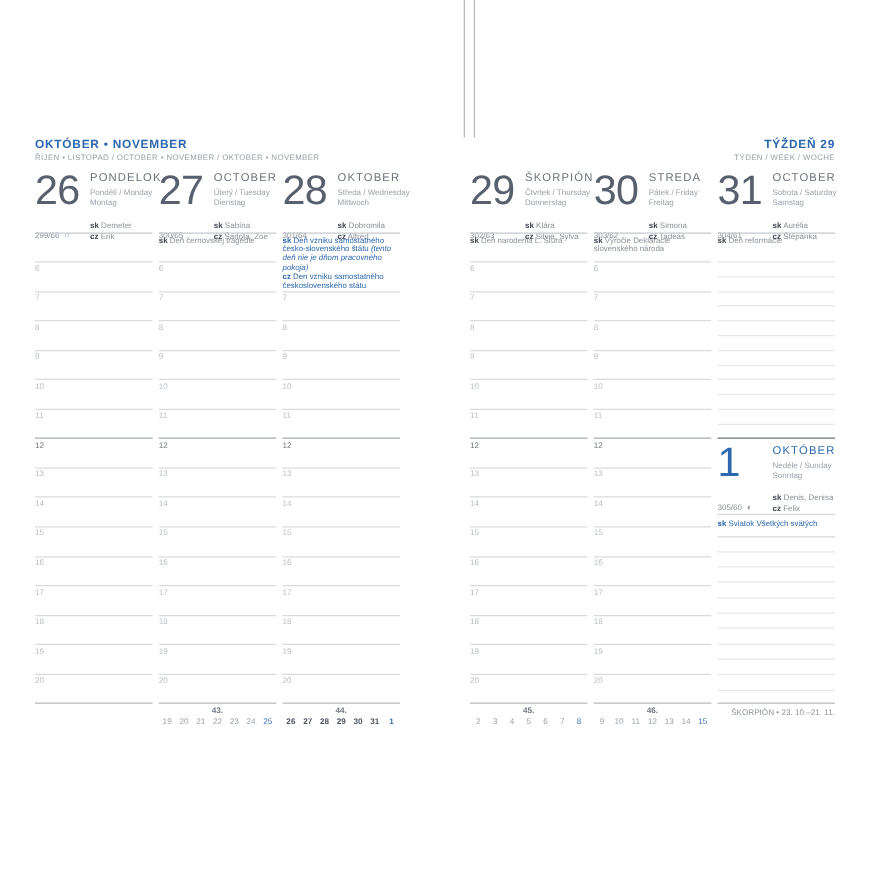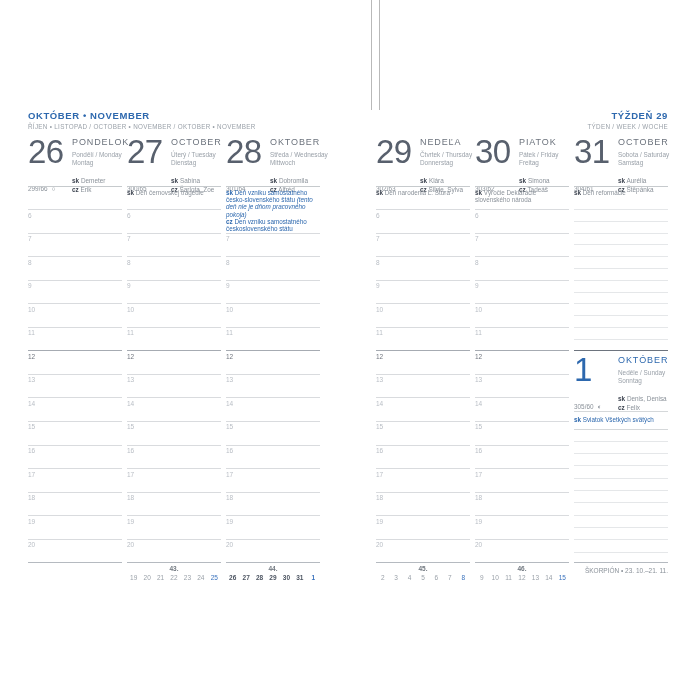--- a/index.html
+++ b/index.html
@@ -198,21 +198,21 @@
       <div class="hnum" style="top: 358.1px;">18</div>
       <div class="hline" style="top: 379.15px;"></div>
       <div class="hnum" style="top: 381.65px;">19</div>
       <div class="hline" style="top: 402.7px;"></div>
       <div class="hnum" style="top: 405.2px;">20</div>
       <div class="hline bottom" style="top: 426px;"></div>
     </div>
     <div class="col" style="left: 376px;">
       <div class="daynum" style="top: 0px;">29</div>
       <div class="dayhead" style="top: 1px;">
-        <div class="dayname">NEDEĽA</div>
+        <div class="dayname">ŠKORPIÓN</div>
         <div class="daytrans">
           <div>Čtvrtek / Thursday</div>
           <div>Donnerstag</div>
         </div>
       </div>
       <div class="names" style="top: 41px;">
         <div><b>sk</b> Klára</div>
         <div><b>cz</b> Silvie, Sylva</div>
       </div>
       <div class="doy" style="top: 49px;">302/63</div>
@@ -248,21 +248,21 @@
       <div class="hnum" style="top: 358.1px;">18</div>
       <div class="hline" style="top: 379.15px;"></div>
       <div class="hnum" style="top: 381.65px;">19</div>
       <div class="hline" style="top: 402.7px;"></div>
       <div class="hnum" style="top: 405.2px;">20</div>
       <div class="hline bottom" style="top: 426px;"></div>
     </div>
     <div class="col" style="left: 475px;">
       <div class="daynum" style="top: 0px;">30</div>
       <div class="dayhead" style="top: 1px;">
-        <div class="dayname">PIATOK</div>
+        <div class="dayname">STREDA</div>
         <div class="daytrans">
           <div>Pátek / Friday</div>
           <div>Freitag</div>
         </div>
       </div>
       <div class="names" style="top: 41px;">
         <div><b>sk</b> Simona</div>
         <div><b>cz</b> Tadeáš</div>
       </div>
       <div class="doy" style="top: 49px;">303/62</div>

